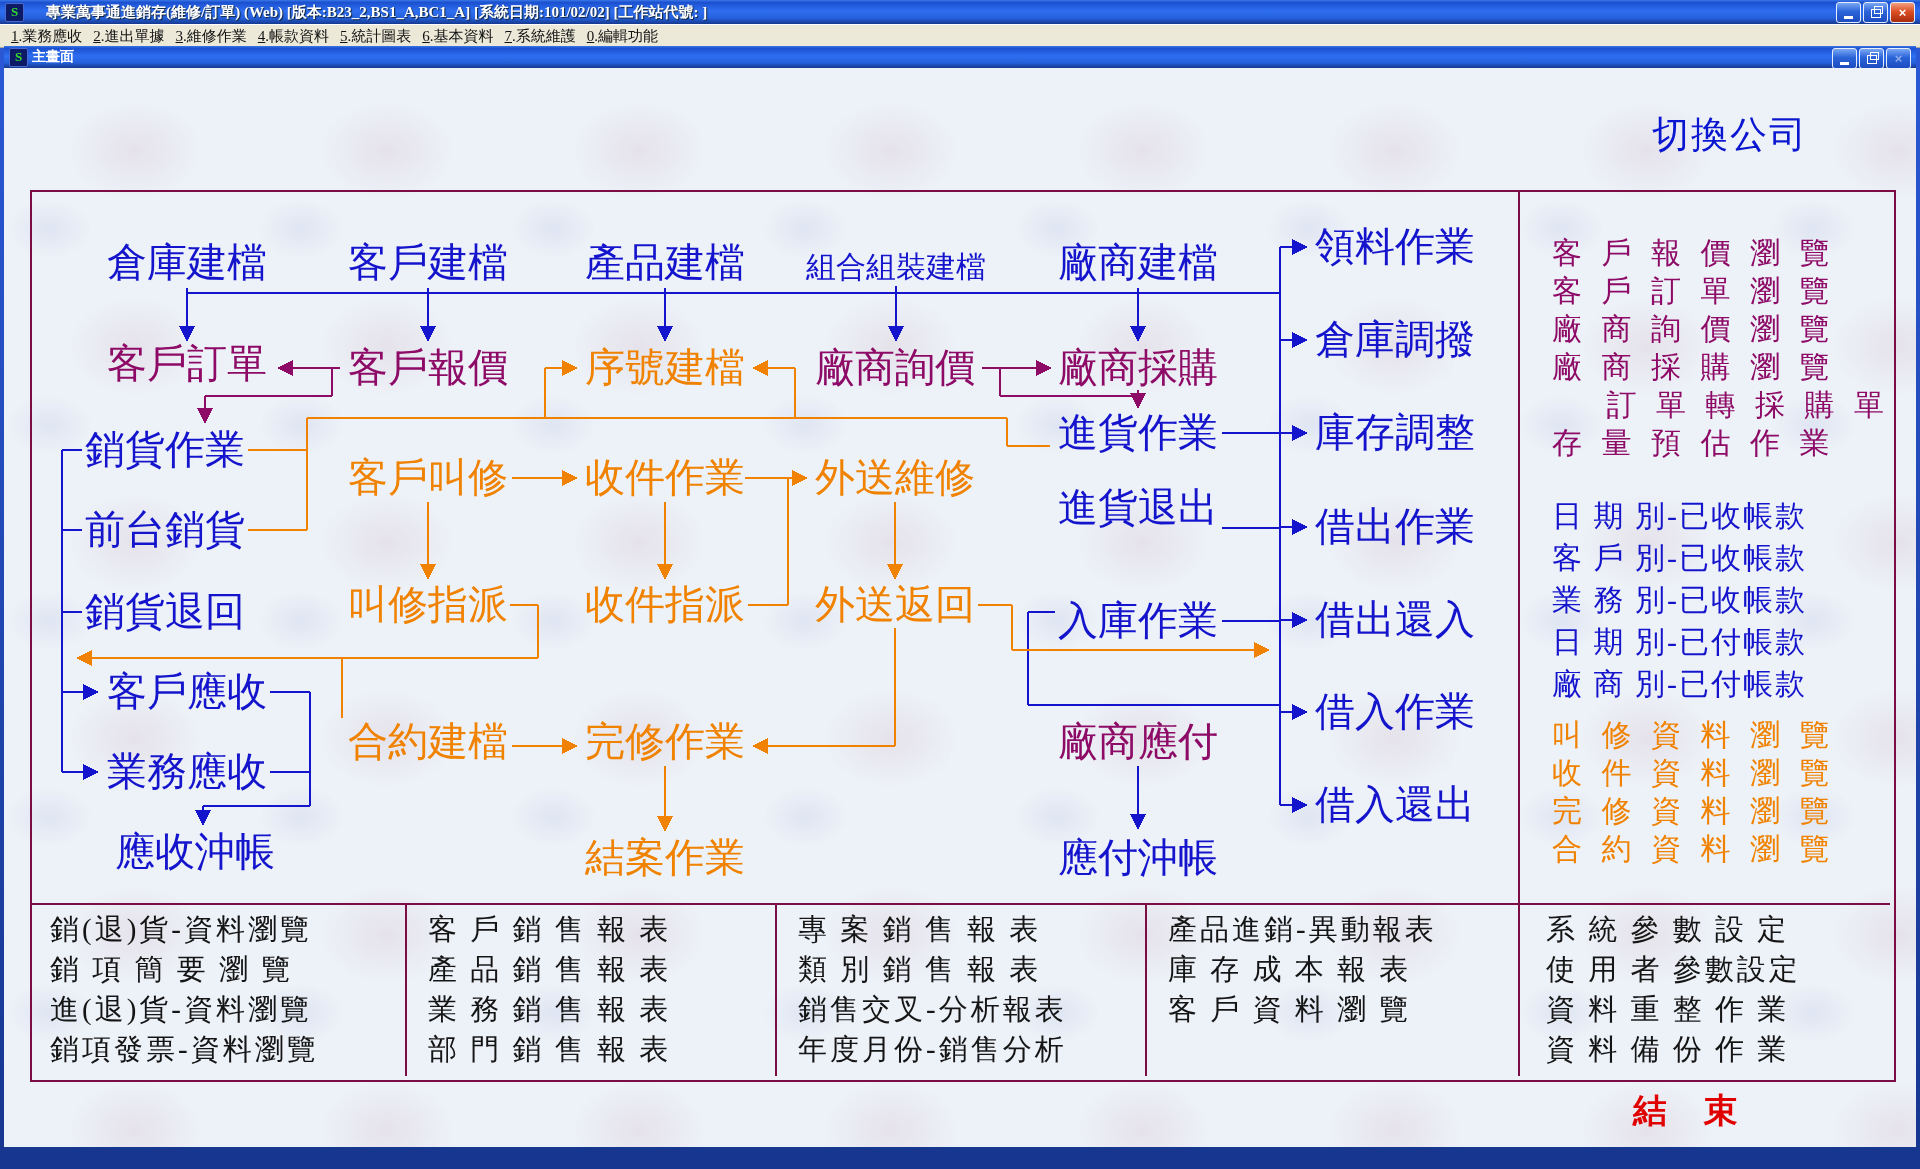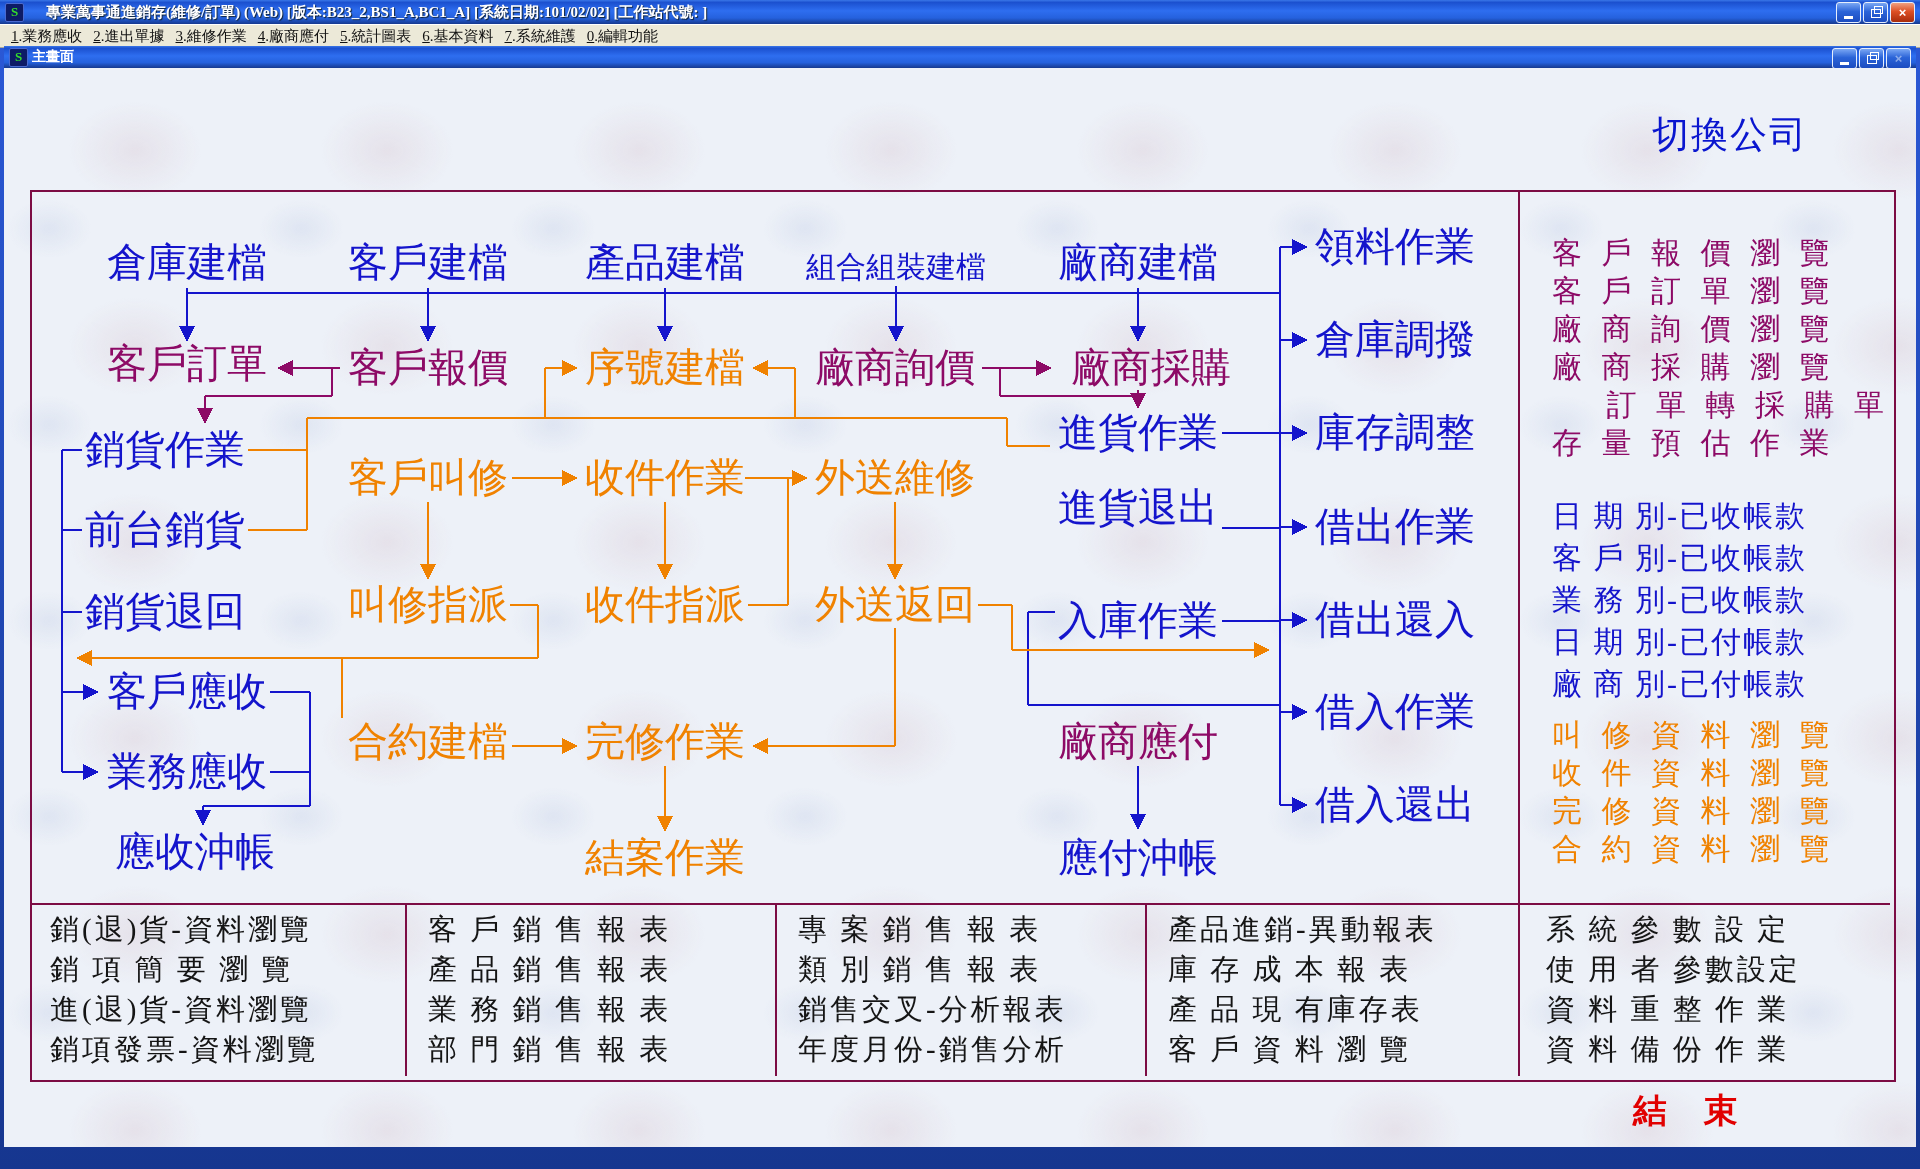--- a/index.html
+++ b/index.html
@@ -78,21 +78,21 @@
           <span class="xg">×</span>
         </div>
     </div>
   </div>
 
   <div class="menubar">
 
   <span class="mitem"><u>1</u><span>.業務應收</span></span>
       <span class="mitem"><u>2</u><span>.進出單據</span></span>
       <span class="mitem"><u>3</u><span>.維修作業</span></span>
-      <span class="mitem"><u>4</u><span>.廠商應付</span></span>
+      <span class="mitem"><u>4</u><span>.帳款資料</span></span>
       <span class="mitem"><u>5</u><span>.統計圖表</span></span>
       <span class="mitem"><u>6</u><span>.基本資料</span></span>
       <span class="mitem"><u>7</u><span>.系統維護</span></span>
       <span class="mitem"><u>0</u><span>.編輯功能</span></span>
     </div>
 
   <div class="mdibar">
     <div class="appicon">S</div>
     <div class="mdititle">主畫面</div>
     <div class="btns">
@@ -178,21 +178,21 @@
 
   <div class="fnode" style="left: 107px; top: 243px; color: rgb(20, 20, 204);">倉庫建檔</div>
       <div class="fnode" style="left: 348px; top: 243px; color: rgb(20, 20, 204);">客戶建檔</div>
       <div class="fnode" style="left: 585px; top: 243px; color: rgb(20, 20, 204);">產品建檔</div>
       <div class="fnode" style="left: 806px; top: 252px; color: rgb(20, 20, 204); font-size: 30px;">組合組裝建檔</div>
       <div class="fnode" style="left: 1058px; top: 243px; color: rgb(20, 20, 204);">廠商建檔</div>
       <div class="fnode" style="left: 107px; top: 344px; color: rgb(141, 10, 102);">客戶訂單</div>
       <div class="fnode" style="left: 348px; top: 348px; color: rgb(141, 10, 102);">客戶報價</div>
       <div class="fnode" style="left: 585px; top: 348px; color: rgb(240, 130, 0);">序號建檔</div>
       <div class="fnode" style="left: 815px; top: 348px; color: rgb(141, 10, 102);">廠商詢價</div>
-      <div class="fnode" style="left: 1058px; top: 348px; color: rgb(141, 10, 102); margin-left: 13px;">廠商採購</div>
+      <div class="fnode" style="left: 1058px; top: 348px; color: rgb(141, 10, 102);">廠商採購</div>
       <div class="fnode" style="left: 85px; top: 430px; color: rgb(20, 20, 204);">銷貨作業</div>
       <div class="fnode" style="left: 85px; top: 510px; color: rgb(20, 20, 204);">前台銷貨</div>
       <div class="fnode" style="left: 85px; top: 592px; color: rgb(20, 20, 204);">銷貨退回</div>
       <div class="fnode" style="left: 107px; top: 672px; color: rgb(20, 20, 204);">客戶應收</div>
       <div class="fnode" style="left: 107px; top: 752px; color: rgb(20, 20, 204);">業務應收</div>
       <div class="fnode" style="left: 115px; top: 832px; color: rgb(20, 20, 204);">應收沖帳</div>
       <div class="fnode" style="left: 348px; top: 458px; color: rgb(240, 130, 0);">客戶叫修</div>
       <div class="fnode" style="left: 348px; top: 585px; color: rgb(240, 130, 0);">叫修指派</div>
       <div class="fnode" style="left: 348px; top: 722px; color: rgb(240, 130, 0);">合約建檔</div>
       <div class="fnode" style="left: 585px; top: 458px; color: rgb(240, 130, 0);">收件作業</div>
@@ -258,21 +258,20 @@
 
   <div class="brow">專 案 銷 售 報 表</div>
       <div class="brow">類 別 銷 售 報 表</div>
       <div class="brow">銷售交叉-分析報表</div>
       <div class="brow">年度月份-銷售分析</div>
     </div>
   <div class="bp-col" style="left:1168px;">
 
   <div class="brow">產品進銷-異動報表</div>
       <div class="brow">庫 存 成 本 報 表</div>
-      <div class="brow">產 品 現 有庫存表</div>
       <div class="brow">客 戶 資 料 瀏 覽</div>
     </div>
   <div class="bp-col" style="left:1546px;">
 
   <div class="brow">系 統 參 數 設 定</div>
       <div class="brow">使 用 者 參數設定</div>
       <div class="brow">資 料 重 整 作 業</div>
       <div class="brow">資 料 備 份 作 業</div>
     </div>
 

